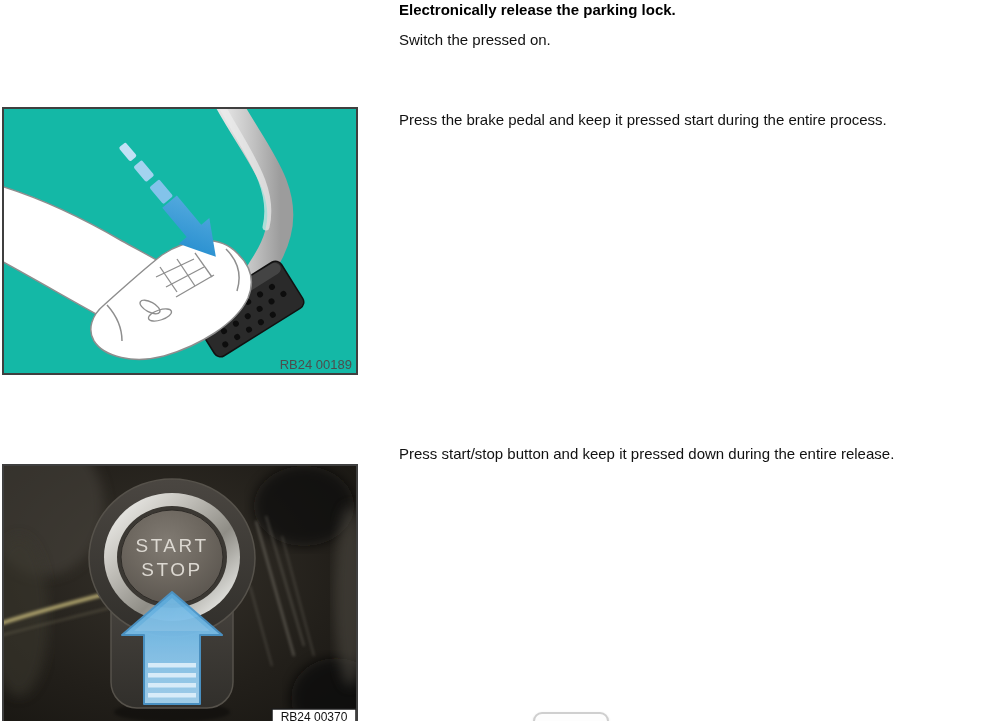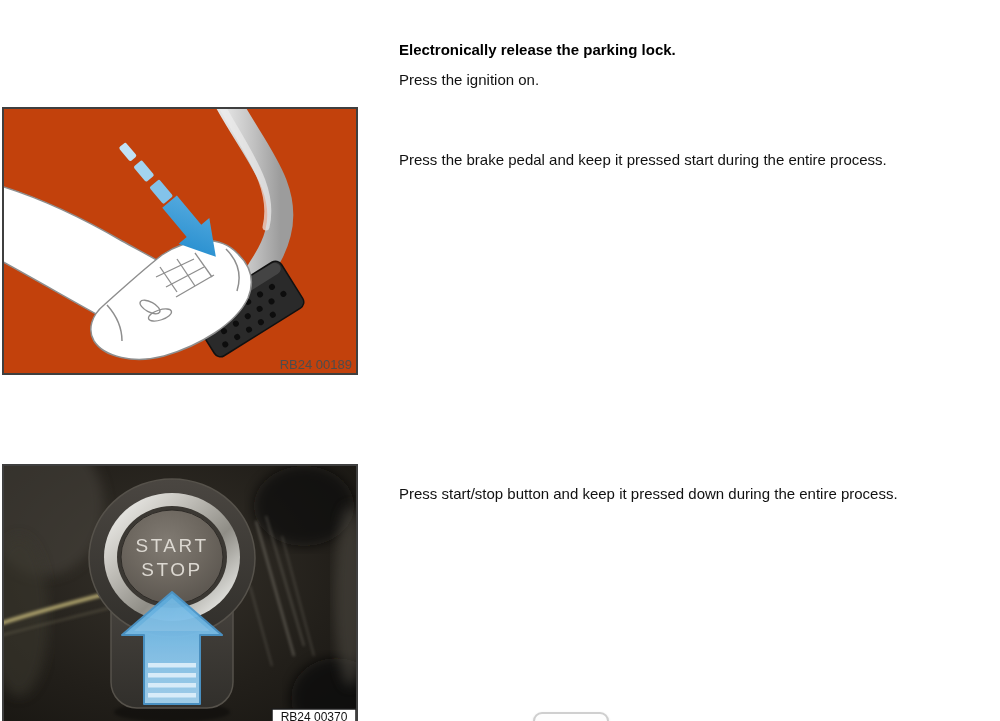--- a/index.html
+++ b/index.html
@@ -14,31 +14,30 @@
     height: 721px;
     overflow: hidden;
   }
   .txt {
     position: absolute;
     left: 399px;
     font-size: 15px;
     line-height: 18px;
     color: #111111;
     white-space: nowrap;
-    margin-top: 40px;
   }
   .txt.bold {
     font-weight: bold;
     color: #000000;
   }
   .fig {
     position: absolute;
     left: 2px;
     border: 2px solid #3f3f3f;
-    background: #c2410c;
+    background: #14b8a6;
     box-sizing: content-box;
   }
   .fig svg { display: block; }
   #fig-brake   { top: 107px; width: 352px; height: 264px; }
   #fig-startstop { top: 464px; width: 352px; height: 259px; }
   .float-btn {
     position: absolute;
     left: 533px;
     top: 712px;
     width: 72px;
@@ -47,25 +46,25 @@
     border: 2px solid #cfcfcf;
     border-radius: 9px;
     box-shadow: 0 1px 3px rgba(0,0,0,0.10);
   }
 </style>
 </head>
 <body>
 
 <div class="txt bold" style="top:1px">Electronically release the parking lock.</div>
 
-<div class="txt" style="top:31px">Press the ignition on.</div>
+<div class="txt" style="top:31px">Switch the pressed on.</div>
 
 <div class="txt" style="top:111px">Press the brake pedal and keep it pressed start during the entire process.</div>
 
-<div class="txt" style="top:445px">Press start/stop button and keep it pressed down during the entire process.</div>
+<div class="txt" style="top:445px">Press start/stop button and keep it pressed down during the entire release.</div>
 
 <div class="fig" id="fig-brake">
   <svg width="352" height="264" viewBox="0 0 352 264">
     <defs>
       <linearGradient id="armGrad" x1="0" y1="0" x2="1" y2="0">
         <stop offset="0" stop-color="#e3e3e3"></stop>
         <stop offset="0.5" stop-color="#c2c2c2"></stop>
         <stop offset="1" stop-color="#9c9c9c"></stop>
       </linearGradient>
       <linearGradient id="blueArrowGrad" x1="0" y1="0" x2="1" y2="1">

